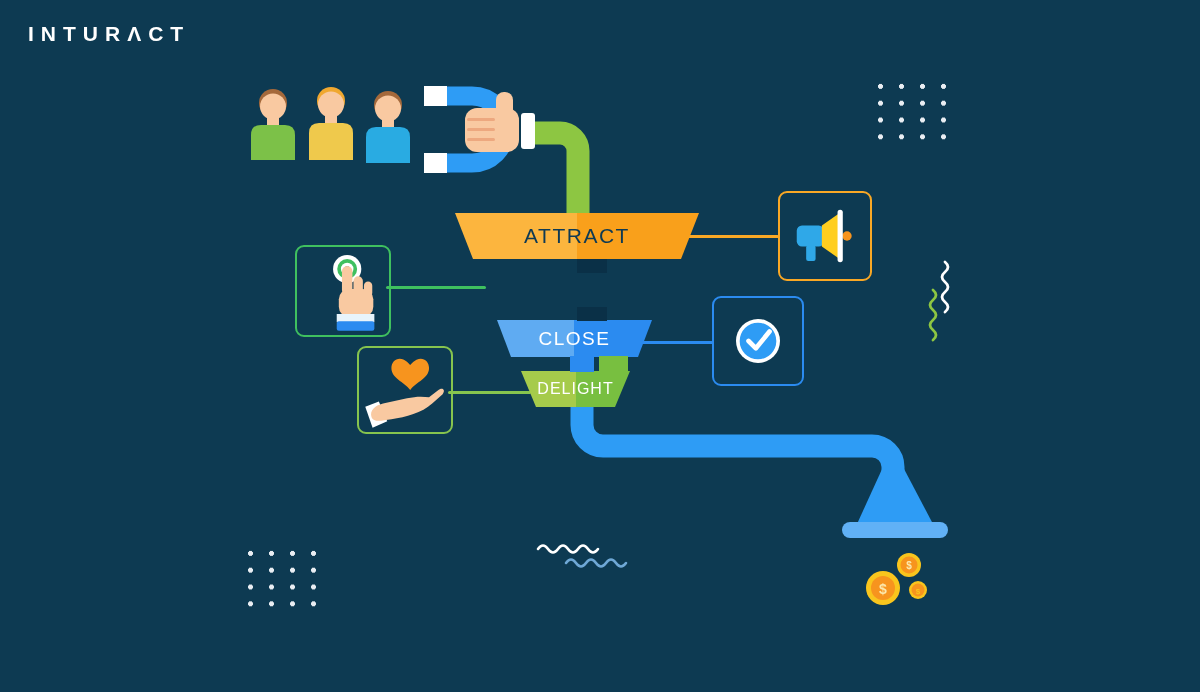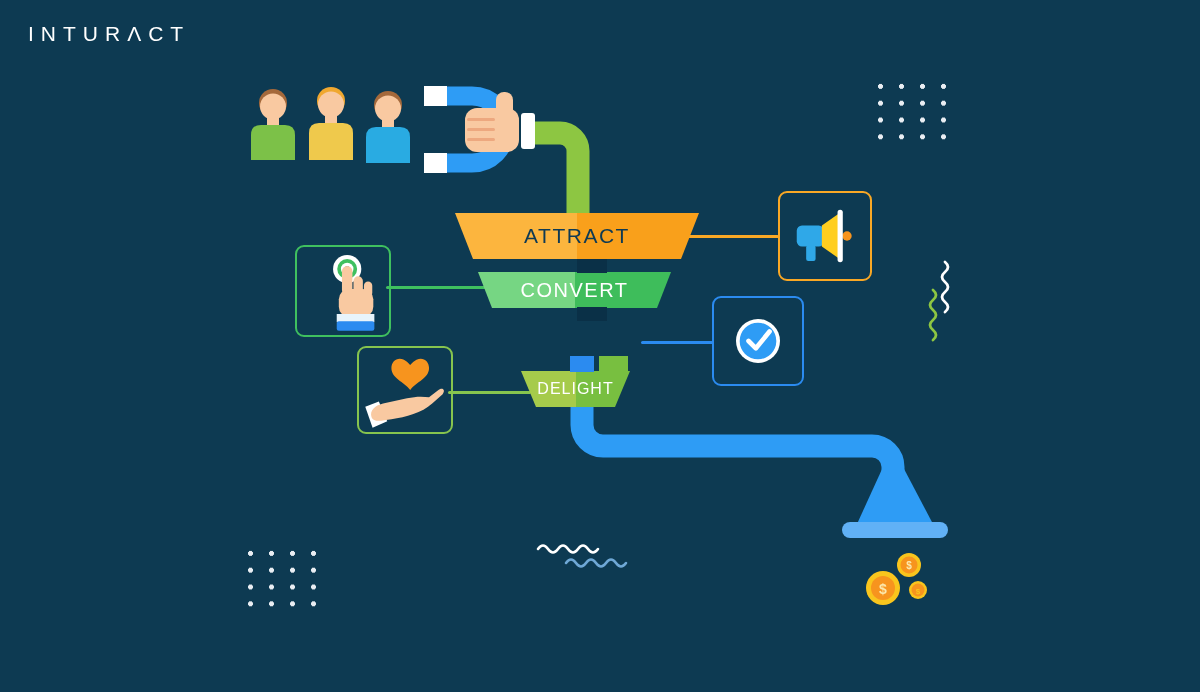--- a/index.html
+++ b/index.html
@@ -1,21 +1,21 @@
 <!DOCTYPE html>
 <html><head>
 <meta charset="utf-8">
 <style>
   html,body{margin:0;padding:0;background:#0D3A52;}
   .canvas{position:relative;width:1200px;height:692px;background:#0D3A52;overflow:hidden;
           font-family:"Liberation Sans",sans-serif;}
   .abs{position:absolute;}
 
   
-  .logo{left:28px;top:22px;font-size:21px;font-weight:400;letter-spacing:7px;color:#FFFFFF;}
+  .logo{left:28px;top:22px;font-size:21px;font-weight:700;letter-spacing:7px;color:#FFFFFF;}
 
   
   .dots{background-image:radial-gradient(circle,#E9EEF3 2.2px,rgba(0,0,0,0) 2.8px);
         background-size:21px 16.8px;}
   .dots-tr{left:870px;top:78px;width:84px;height:67px;}
   .dots-bl{left:240px;top:545px;width:84px;height:68px;}
 
   
   .stage{display:flex;align-items:center;justify-content:center;
          font-weight:normal;letter-spacing:1.5px;}
@@ -151,22 +151,22 @@
                C49,16 52,12.5 55,11 C61,8 67,12 67,19 C67,29 55,32 49,40 Z" fill="#F7941E"></path>
       <polygon points="6,56 19,51 27,70 13,76" fill="#FFFFFF"></polygon>
       <path d="M12,66 C10,60 15,55 23,53 L46,48 C54,46 61,46 67,47 L76,40
                C80,37 83,40 80,44 L70,53 C60,62 45,66 31,68 C21,69.5 14,71 12,66 Z" fill="#F9C9A1"></path>
     </svg>
   </div>
 
   <div class="abs stage stage-0" style="background: linear-gradient(90deg, rgb(252, 181, 62) 50%, rgb(249, 160, 27) 50%); color: rgb(14, 58, 84);">
     <span>ATTRACT</span>
   </div>
-  <div class="abs stage stage-1" style="background: linear-gradient(90deg, rgb(118, 214, 131) 50%, rgb(62, 189, 91) 50%); color: rgb(255, 255, 255);">
-    <span>CONVERT</span>
+  <div class="abs stage stage-2" style="background: linear-gradient(90deg, rgb(95, 171, 242) 50%, rgb(43, 139, 240) 50%); color: rgb(255, 255, 255);">
+    <span>CLOSE</span>
   </div>
   <div class="abs stage stage-3" style="background: linear-gradient(90deg, rgb(166, 203, 75) 50%, rgb(120, 191, 64) 50%); color: rgb(255, 255, 255);">
     <span>DELIGHT</span>
   </div>
 
   <div class="abs gap-dark-1"></div>
   <div class="abs gap-dark-2"></div>
   <div class="abs gap-blue"></div>
   <div class="abs gap-green"></div>
 

